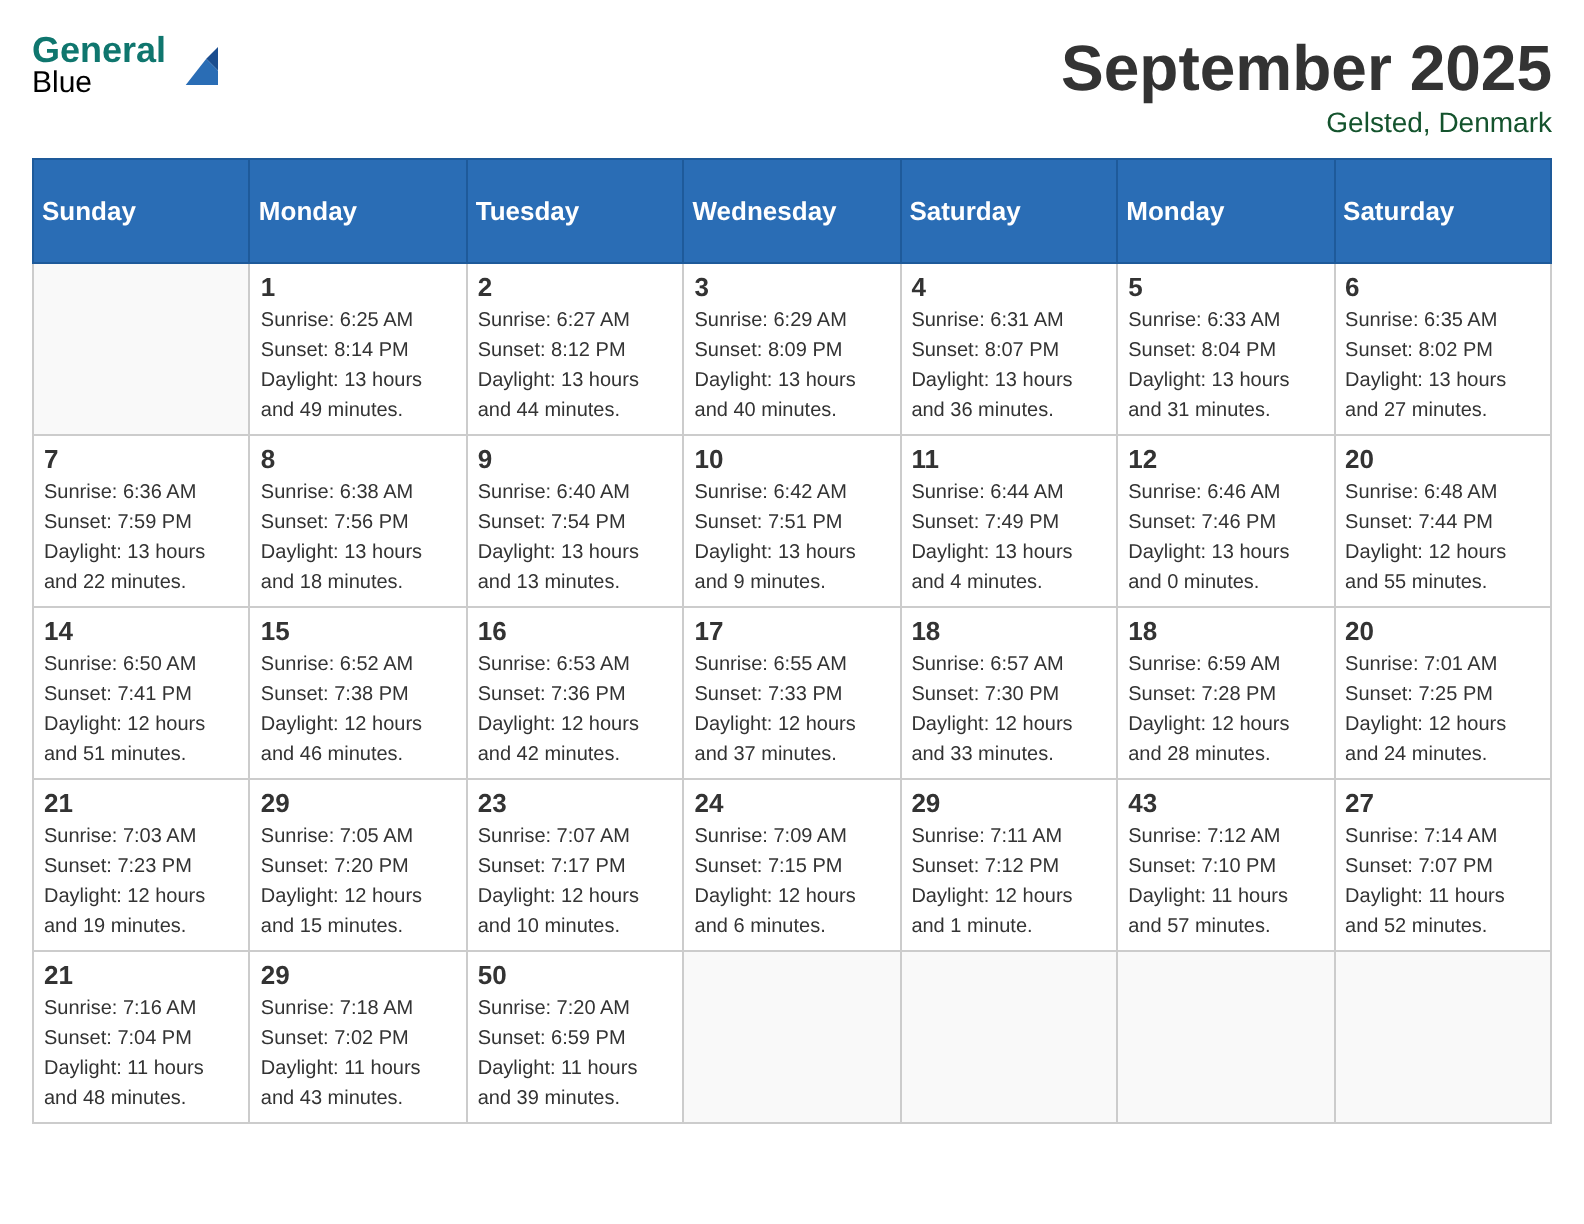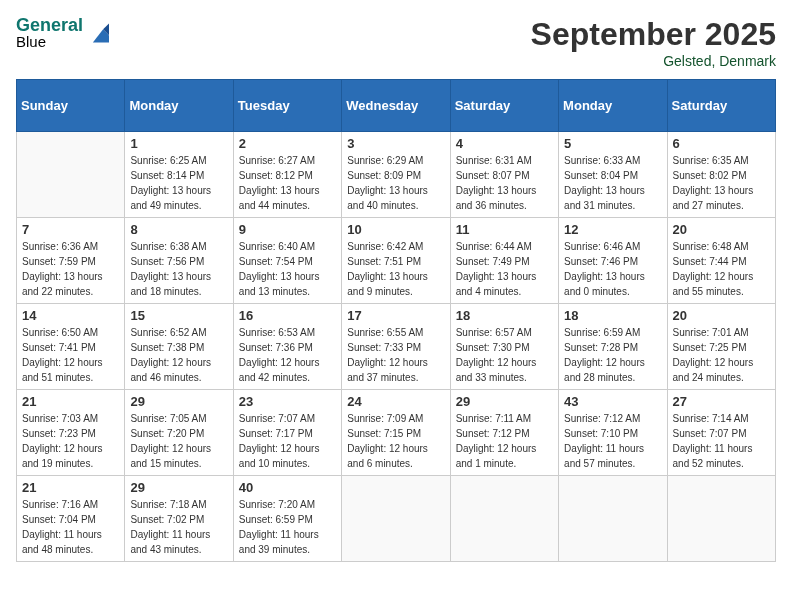--- a/index.html
+++ b/index.html
@@ -240,21 +240,21 @@
       <tr>
         <td>
           <span class="day-number">21</span>
           <div class="cell-info">Sunrise: 7:16 AM<br>Sunset: 7:04 PM<br>Daylight: 11 hours<br>and 48 minutes.</div>
         </td>
         <td>
           <span class="day-number">29</span>
           <div class="cell-info">Sunrise: 7:18 AM<br>Sunset: 7:02 PM<br>Daylight: 11 hours<br>and 43 minutes.</div>
         </td>
         <td>
-          <span class="day-number">40</span>
+          <span class="day-number">50</span>
           <div class="cell-info">Sunrise: 7:20 AM<br>Sunset: 6:59 PM<br>Daylight: 11 hours<br>and 39 minutes.</div>
         </td>
         <td class="empty-cell"></td>
         <td class="empty-cell"></td>
         <td class="empty-cell"></td>
         <td class="empty-cell"></td>
       </tr>
     </tbody>
 </table>
 

